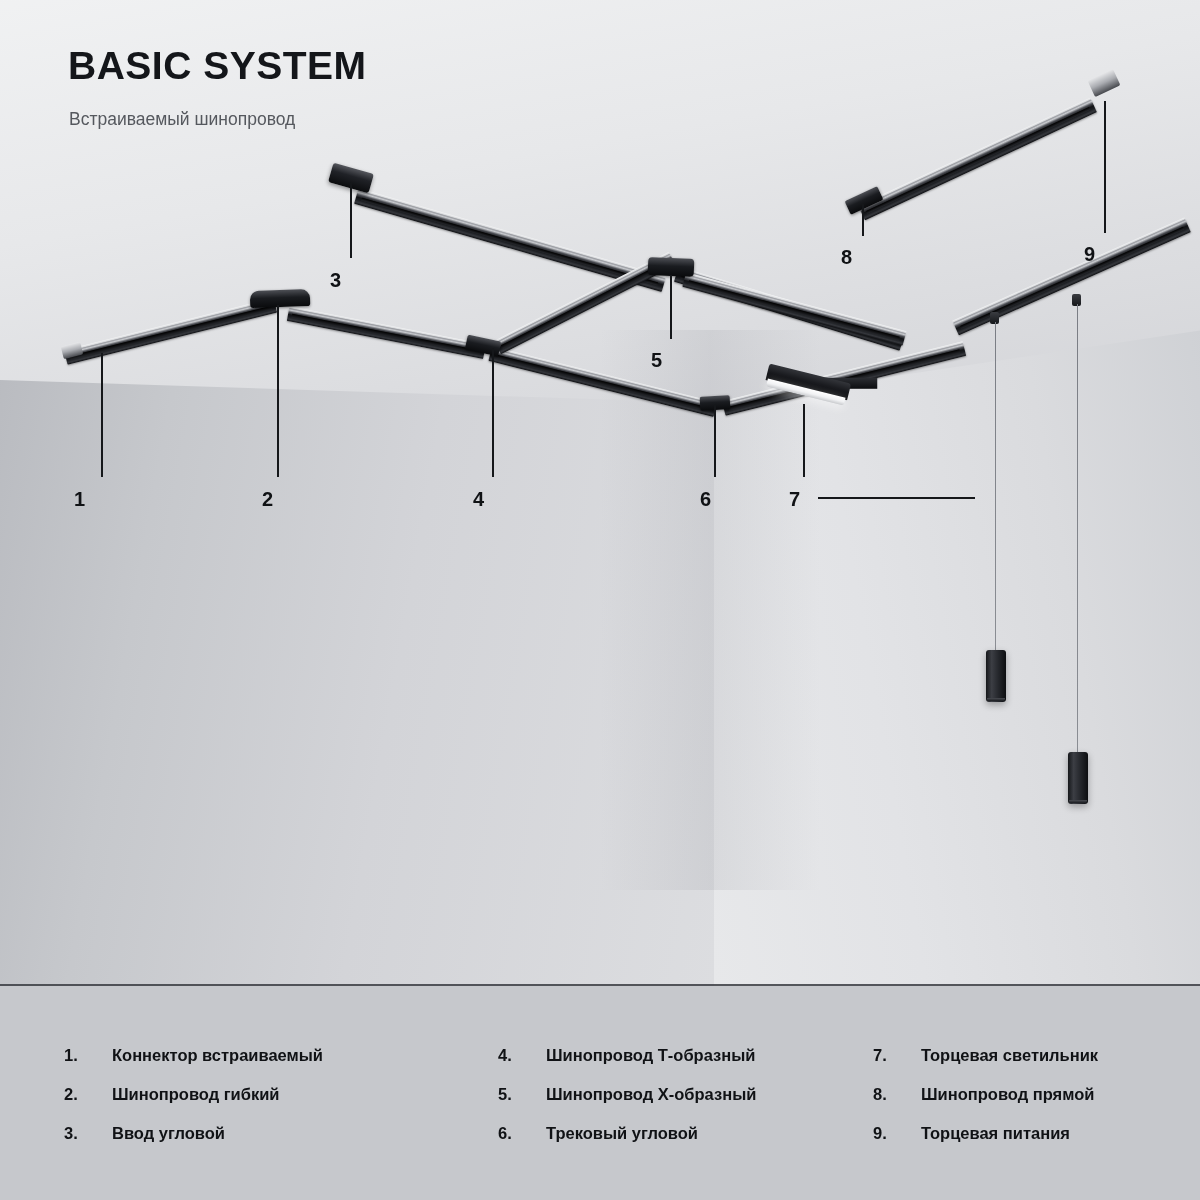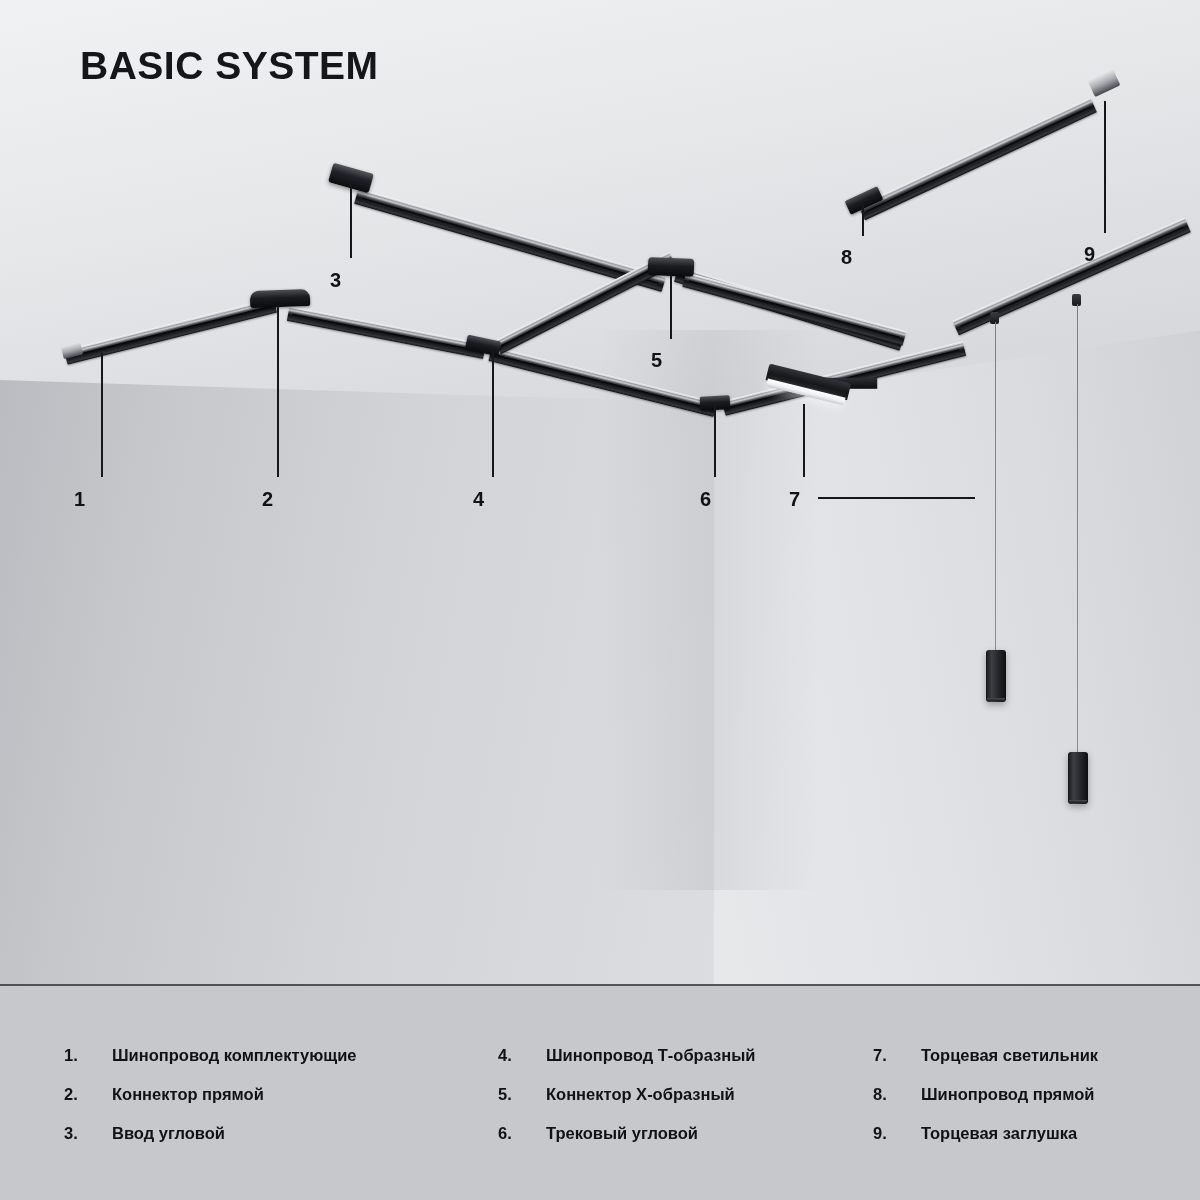--- a/index.html
+++ b/index.html
@@ -30,21 +30,21 @@
     background:linear-gradient(260deg,#cfd1d5 0%,#dadbde 30%,#e2e3e6 65%,#e7e8ea 100%);
     clip-path:polygon(0 73px,490px 0px,490px 660px,0 660px);
   }
   
   #corner-shade{position:absolute;left:600px;top:330px;width:240px;height:560px;
     background:linear-gradient(90deg,rgba(150,152,158,0) 0%,rgba(140,142,150,.16) 46%,rgba(150,152,158,0) 92%);}
 
   .divider{position:absolute;left:0;top:984px;width:1200px;height:2px;background:#3a3c42;opacity:.85;}
 
   
-  #title{position:absolute;left:80px;top:44px;font-size:39px;font-weight:700;letter-spacing:.5px;color:#14161a;}
+  #title{position:absolute;left:68px;top:44px;font-size:39px;font-weight:700;letter-spacing:.5px;color:#14161a;}
   #subtitle{position:absolute;left:69px;top:106px;font-size:17.5px;line-height:27px;color:#55585e;font-weight:400;}
 
   
   .track{position:absolute;transform-origin:0 50%;}
   .track .body{position:absolute;left:0;top:0;width:100%;height:100%;
     background:linear-gradient(180deg,#8e9096 0%,#c9cbcf 14%,#4a4c52 30%,#111215 48%,#1b1d21 66%,#35373c 84%,#0e0f12 100%);
     border-radius:1px;box-shadow:0 1px 2px rgba(0,0,0,.35);}
   .track .slot{position:absolute;left:2%;top:40%;width:96%;height:26%;
     background:linear-gradient(180deg,#000 0%,#17181b 60%,#26282c 100%);}
   .track .lip{position:absolute;left:0;top:-2px;width:100%;height:3px;
@@ -198,65 +198,66 @@
     <div class="num" style="left:789px;top:488px;">7</div>
 
     <div class="lead lead-v" style="left:862px;top:204px;height:32px;"></div>
     <div class="num" style="left:841px;top:246px;">8</div>
 
     <div class="lead lead-v" style="left:1104px;top:101px;height:132px;"></div>
     <div class="num" style="left:1084px;top:243px;">9</div>
 
     <div id="title">BASIC SYSTEM</div>
     <div id="subtitle">
+      <div>Встраиваемый шинопровод</div>
     </div>
   </div>
 
   <div class="divider"></div>
 
   <div id="legend">
     <div class="lg-col" style="left:64px;">
       <div class="lg-row" style="top:60px;">
         <span class="lg-num">1.</span>
-        <span class="lg-text">Шинопровод комплектующие</span>
+        <span class="lg-text">Коннектор встраиваемый</span>
       </div>
       <div class="lg-row" style="top:99px;">
         <span class="lg-num">2.</span>
-        <span class="lg-text">Коннектор прямой</span>
+        <span class="lg-text">Шинопровод гибкий</span>
       </div>
       <div class="lg-row" style="top:138px;">
         <span class="lg-num">3.</span>
         <span class="lg-text">Ввод угловой</span>
       </div>
     </div>
 
     <div class="lg-col" style="left:498px;">
       <div class="lg-row" style="top:60px;">
         <span class="lg-num">4.</span>
         <span class="lg-text">Шинопровод Т-образный</span>
       </div>
       <div class="lg-row" style="top:99px;">
         <span class="lg-num">5.</span>
-        <span class="lg-text">Коннектор Х-образный</span>
+        <span class="lg-text">Шинопровод Х-образный</span>
       </div>
       <div class="lg-row" style="top:138px;">
         <span class="lg-num">6.</span>
         <span class="lg-text">Трековый угловой</span>
       </div>
     </div>
 
     <div class="lg-col" style="left:873px;">
       <div class="lg-row" style="top:60px;">
         <span class="lg-num">7.</span>
         <span class="lg-text">Торцевая светильник</span>
       </div>
       <div class="lg-row" style="top:99px;">
         <span class="lg-num">8.</span>
         <span class="lg-text">Шинопровод прямой</span>
       </div>
       <div class="lg-row" style="top:138px;">
         <span class="lg-num">9.</span>
-        <span class="lg-text">Торцевая заглушка</span>
+        <span class="lg-text">Торцевая питания</span>
       </div>
     </div>
   </div>
 
 </div>
 
 </body></html>

